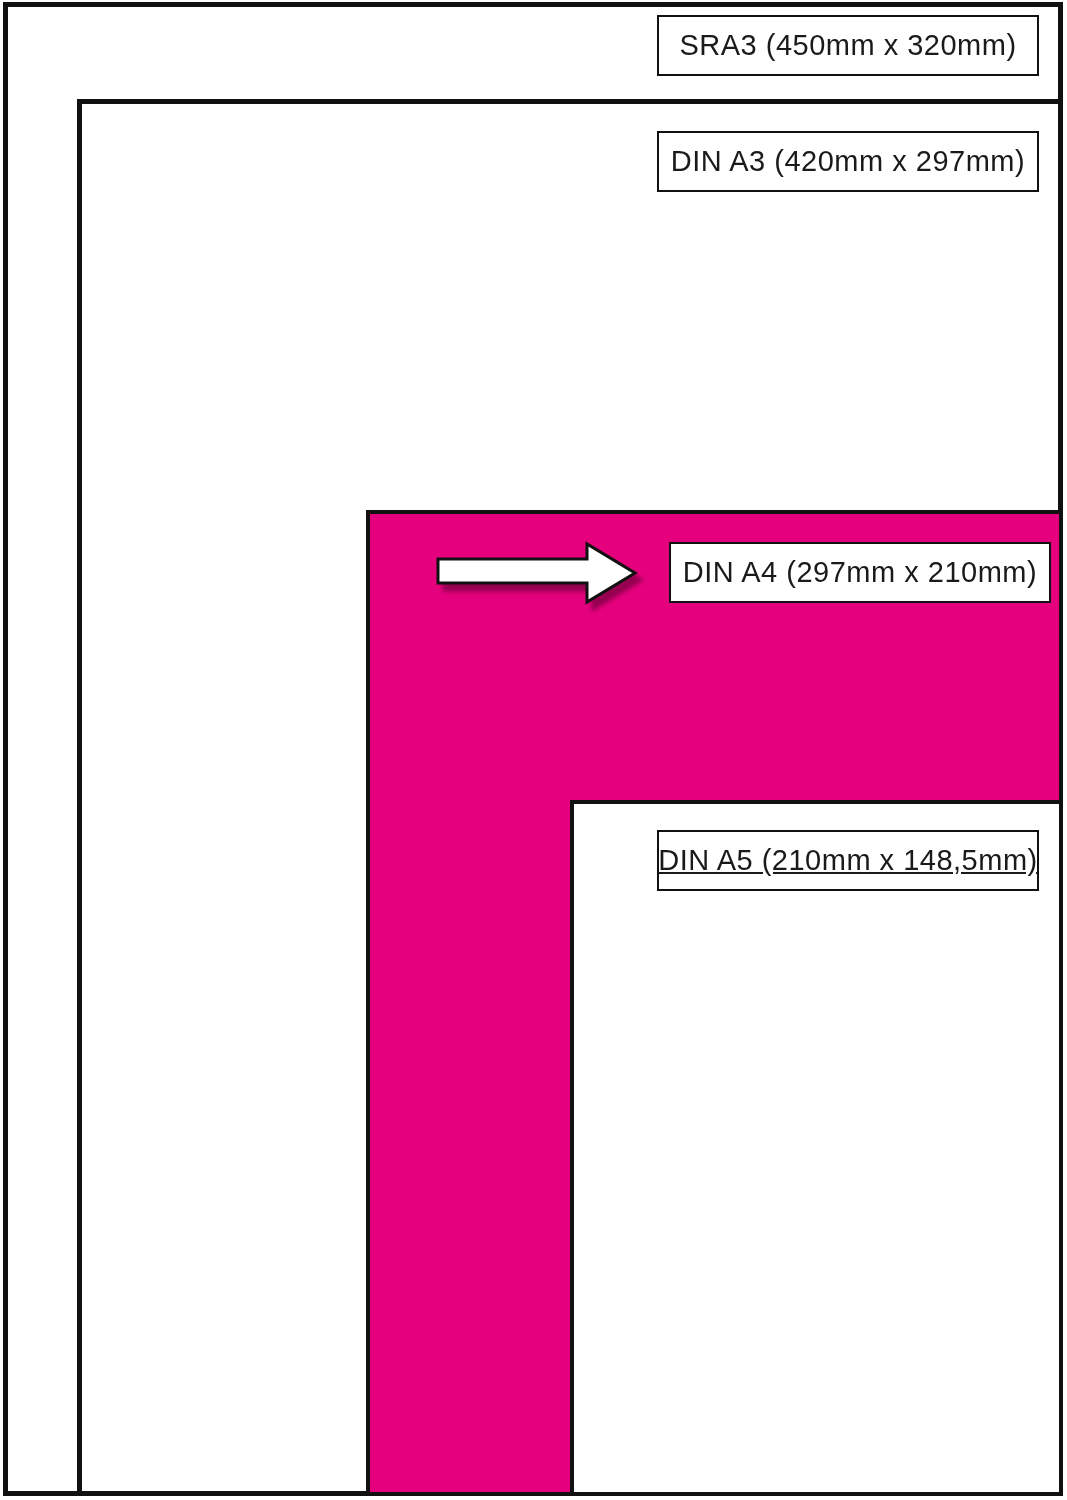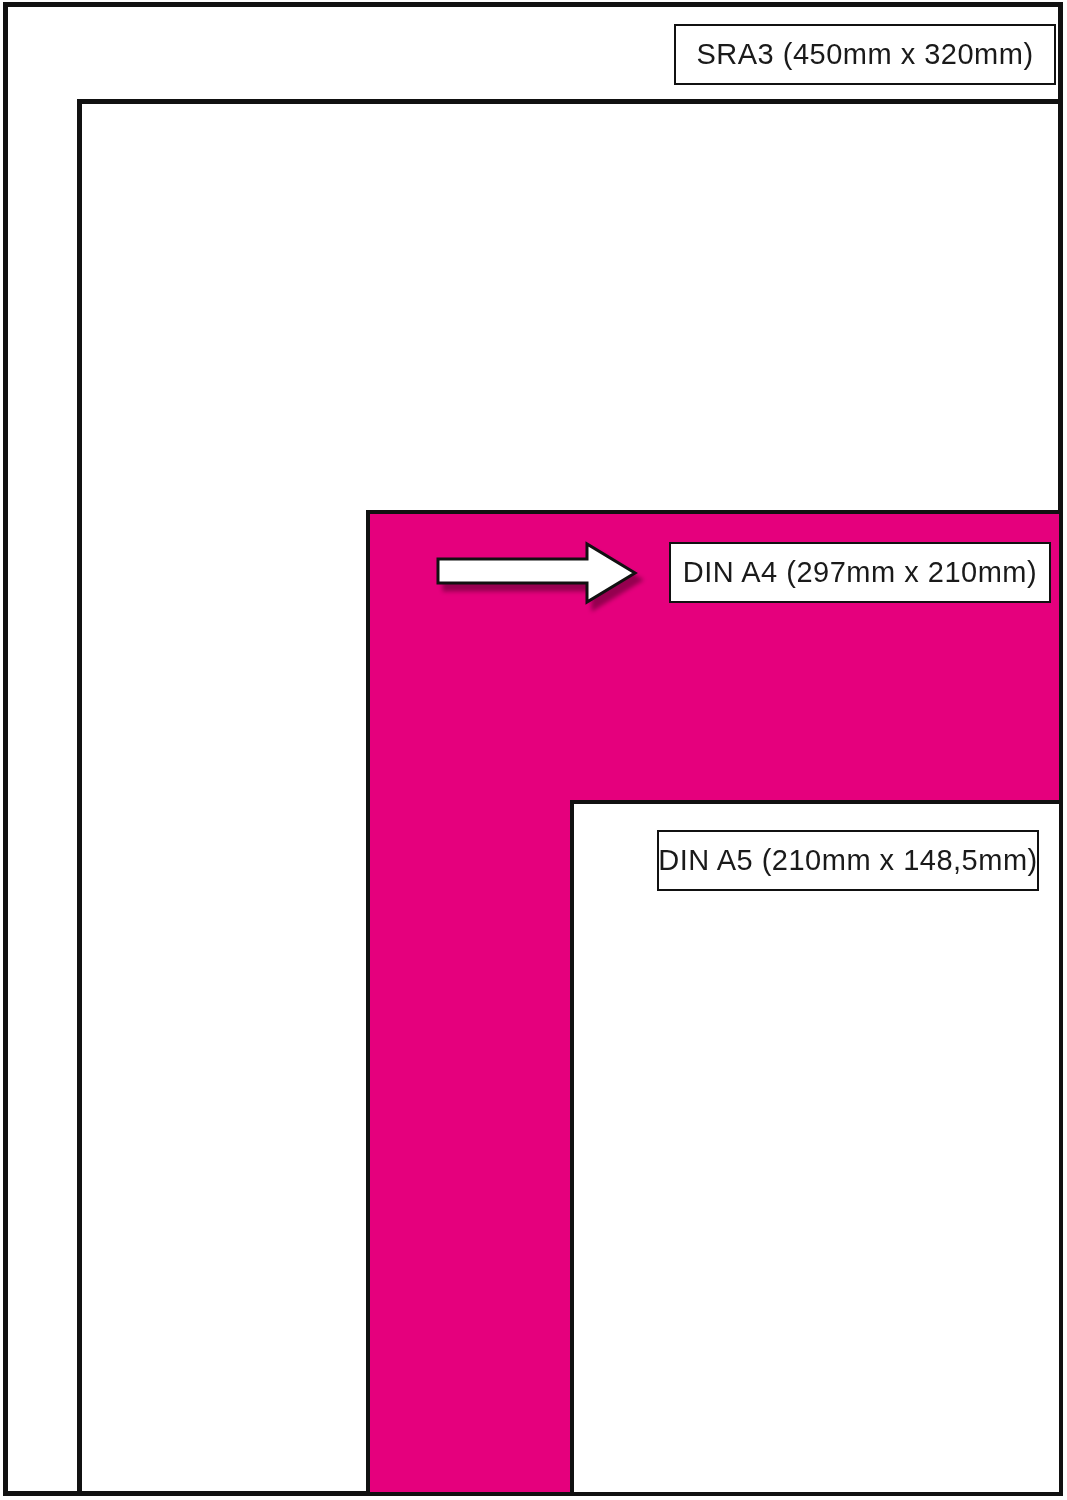--- a/index.html
+++ b/index.html
@@ -51,24 +51,24 @@
     border: 2px solid var(--ink);
     display: flex;
     align-items: center;
     justify-content: center;
     font-size: 29px;
     letter-spacing: 0.5px;
     color: #1a1a1a;
     white-space: nowrap;
     z-index: 10;
   }
-  .label-sra3 { top: 24px; margin-left: 17px; }
+  .label-sra3 { top: 15px; }
   .label-a3   { top: 131px; }
   .label-a4   { top: 542px; margin-left: 12px; }
-  .label-a5   { top: 830px; }
+  .label-a5   { top: 830px; text-decoration: underline; }
   .arrow-svg {
     position: absolute;
     left: 432px;
     top: 538px;
     width: 210px;
     height: 70px;
     overflow: visible;
     z-index: 9;
     filter: drop-shadow(6px 7px 2px rgba(50, 0, 25, 0.45));
   }
@@ -88,18 +88,19 @@
   <div class="rect a3"></div>
   <div class="rect a4"></div>
   <div class="rect a5"></div>
 
   <svg class="arrow-svg" viewBox="0 0 210 70" xmlns="http://www.w3.org/2000/svg">
     <polygon points="6,21 155,21 155,6 203,35 155,64 155,45 6,45"></polygon>
   </svg>
 
   <div class="size-label label-sra3">SRA3 (450mm x 320mm)</div>
 
+  <div class="size-label label-a3">DIN A3 (420mm x 297mm)</div>
 
   <div class="size-label label-a4">DIN A4 (297mm x 210mm)</div>
 
   <div class="size-label label-a5">DIN A5 (210mm x 148,5mm)</div>
 
 </div>
 
 </body></html>

